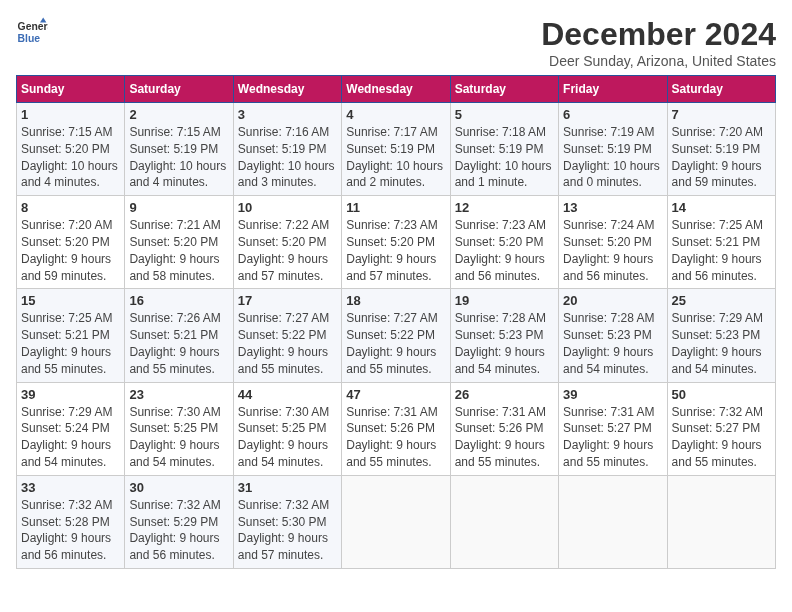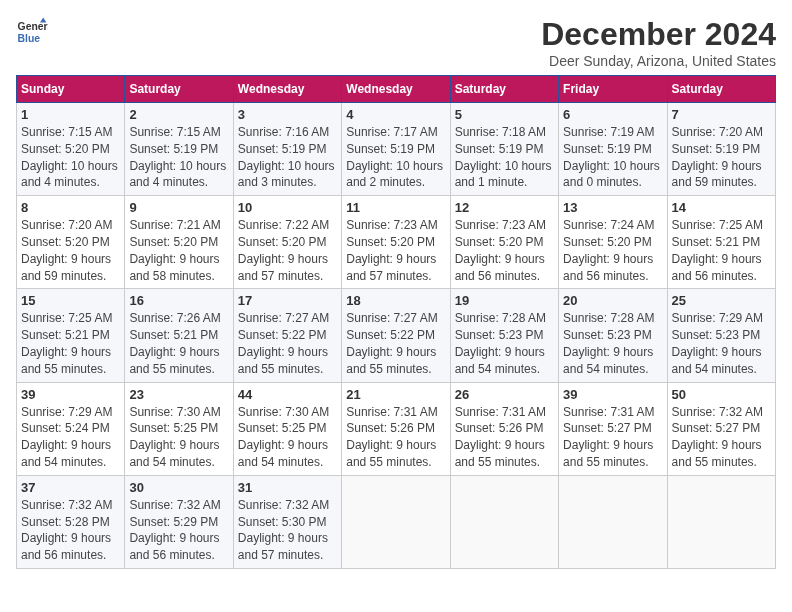--- a/index.html
+++ b/index.html
@@ -135,27 +135,27 @@
         <td><span class="day-num">17</span><span class="day-detail">Sunrise: 7:27 AM<br>Sunset: 5:22 PM<br>Daylight: 9 hours and 55 minutes.</span></td>
         <td><span class="day-num">18</span><span class="day-detail">Sunrise: 7:27 AM<br>Sunset: 5:22 PM<br>Daylight: 9 hours and 55 minutes.</span></td>
         <td><span class="day-num">19</span><span class="day-detail">Sunrise: 7:28 AM<br>Sunset: 5:23 PM<br>Daylight: 9 hours and 54 minutes.</span></td>
         <td><span class="day-num">20</span><span class="day-detail">Sunrise: 7:28 AM<br>Sunset: 5:23 PM<br>Daylight: 9 hours and 54 minutes.</span></td>
         <td><span class="day-num">25</span><span class="day-detail">Sunrise: 7:29 AM<br>Sunset: 5:23 PM<br>Daylight: 9 hours and 54 minutes.</span></td>
       </tr>
       <tr>
         <td><span class="day-num">39</span><span class="day-detail">Sunrise: 7:29 AM<br>Sunset: 5:24 PM<br>Daylight: 9 hours and 54 minutes.</span></td>
         <td><span class="day-num">23</span><span class="day-detail">Sunrise: 7:30 AM<br>Sunset: 5:25 PM<br>Daylight: 9 hours and 54 minutes.</span></td>
         <td><span class="day-num">44</span><span class="day-detail">Sunrise: 7:30 AM<br>Sunset: 5:25 PM<br>Daylight: 9 hours and 54 minutes.</span></td>
-        <td><span class="day-num">21</span><span class="day-detail">Sunrise: 7:31 AM<br>Sunset: 5:26 PM<br>Daylight: 9 hours and 55 minutes.</span></td>
+        <td><span class="day-num">47</span><span class="day-detail">Sunrise: 7:31 AM<br>Sunset: 5:26 PM<br>Daylight: 9 hours and 55 minutes.</span></td>
         <td><span class="day-num">26</span><span class="day-detail">Sunrise: 7:31 AM<br>Sunset: 5:26 PM<br>Daylight: 9 hours and 55 minutes.</span></td>
         <td><span class="day-num">39</span><span class="day-detail">Sunrise: 7:31 AM<br>Sunset: 5:27 PM<br>Daylight: 9 hours and 55 minutes.</span></td>
         <td><span class="day-num">50</span><span class="day-detail">Sunrise: 7:32 AM<br>Sunset: 5:27 PM<br>Daylight: 9 hours and 55 minutes.</span></td>
       </tr>
       <tr>
-        <td><span class="day-num">37</span><span class="day-detail">Sunrise: 7:32 AM<br>Sunset: 5:28 PM<br>Daylight: 9 hours and 56 minutes.</span></td>
+        <td><span class="day-num">33</span><span class="day-detail">Sunrise: 7:32 AM<br>Sunset: 5:28 PM<br>Daylight: 9 hours and 56 minutes.</span></td>
         <td><span class="day-num">30</span><span class="day-detail">Sunrise: 7:32 AM<br>Sunset: 5:29 PM<br>Daylight: 9 hours and 56 minutes.</span></td>
         <td><span class="day-num">31</span><span class="day-detail">Sunrise: 7:32 AM<br>Sunset: 5:30 PM<br>Daylight: 9 hours and 57 minutes.</span></td>
         <td class="empty-cell"></td>
         <td class="empty-cell"></td>
         <td class="empty-cell"></td>
         <td class="empty-cell"></td>
       </tr>
     </tbody>
 </table>
 

